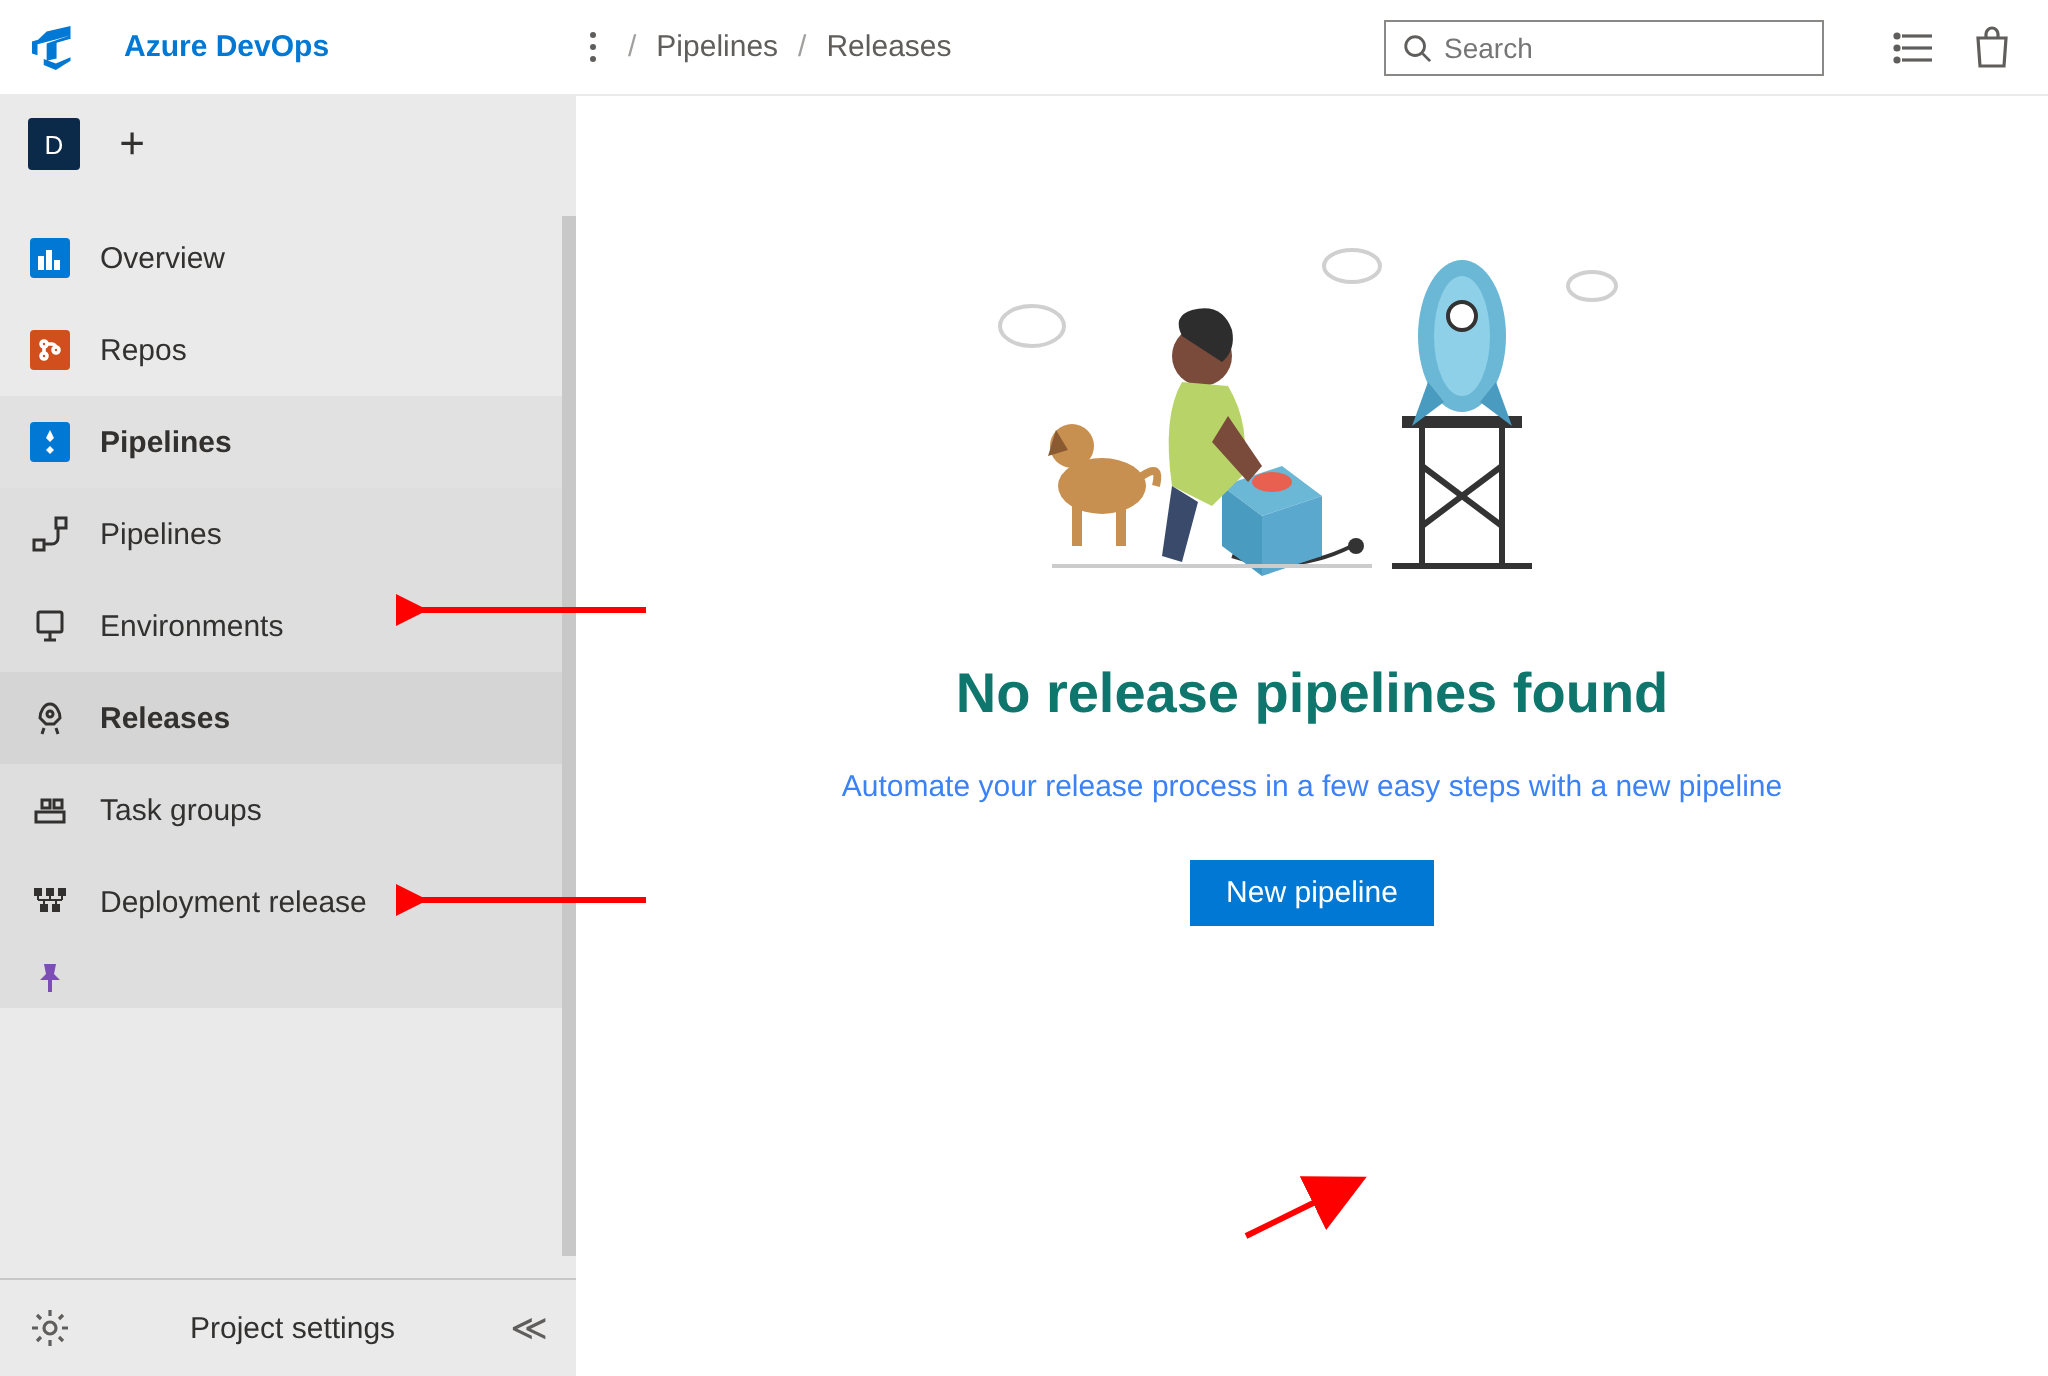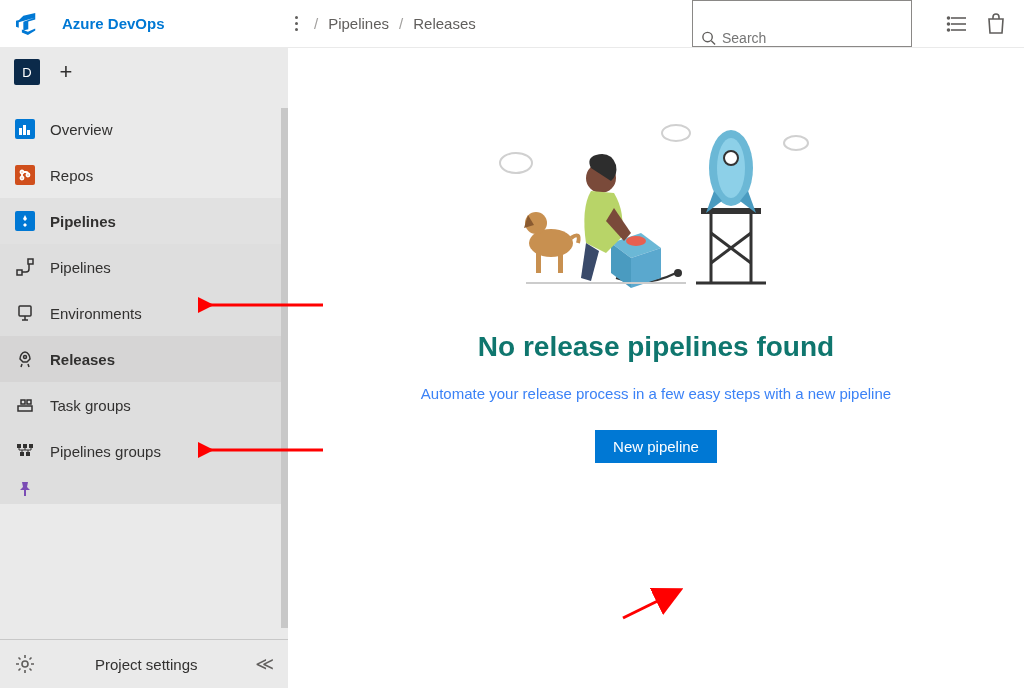--- a/index.html
+++ b/index.html
@@ -49,24 +49,24 @@
     }
     .breadcrumb {
       display: flex; align-items: center; gap: 10px;
       color: #605e5c;
       font-size: 15px;
       flex: 1;
     }
     .breadcrumb .sep { color: #a19f9d; }
     .breadcrumb .crumb { cursor: pointer; }
     .search-box {
-      width: 220px; height: 47px;
+      width: 220px; height: 28px;
       border: 1px solid #8a8886;
       padding: 0 8px;
-      display: flex; align-items: flex-end;
+      display: flex; align-items: center;
       gap: 6px;
       margin-right: 20px;
     }
     .search-box input {
       border: none; outline: none; flex: 1;
       font-size: 14px;
     }
     .header-icon {
       width: 24px; height: 24px;
       margin-left: 14px;
@@ -330,21 +330,21 @@
               <rect x="4" y="10" width="4" height="4"></rect>
               <rect x="10" y="10" width="4" height="4"></rect>
               <line x1="3" y1="6" x2="3" y2="8" stroke="#323130"></line>
               <line x1="9" y1="6" x2="9" y2="8" stroke="#323130"></line>
               <line x1="15" y1="6" x2="15" y2="8" stroke="#323130"></line>
               <line x1="3" y1="8" x2="15" y2="8" stroke="#323130"></line>
               <line x1="6" y1="8" x2="6" y2="10" stroke="#323130"></line>
               <line x1="12" y1="8" x2="12" y2="10" stroke="#323130"></line>
             </svg>
           </div>
-        <span class="label">Pipelines groups</span>
+        <span class="label">Deployment release</span>
       </div>
       <div class="nav-item sub" style="height:30px;overflow:hidden">
         <div class="icon">
             <svg width="16" height="16" viewBox="0 0 16 16" fill="#7b4db5">
               <path d="M5 1h6l-1 5 3 3H3l3-3z"></path>
               <rect x="7" y="9" width="2" height="6"></rect>
             </svg>
           </div>
       </div>
     </div>

